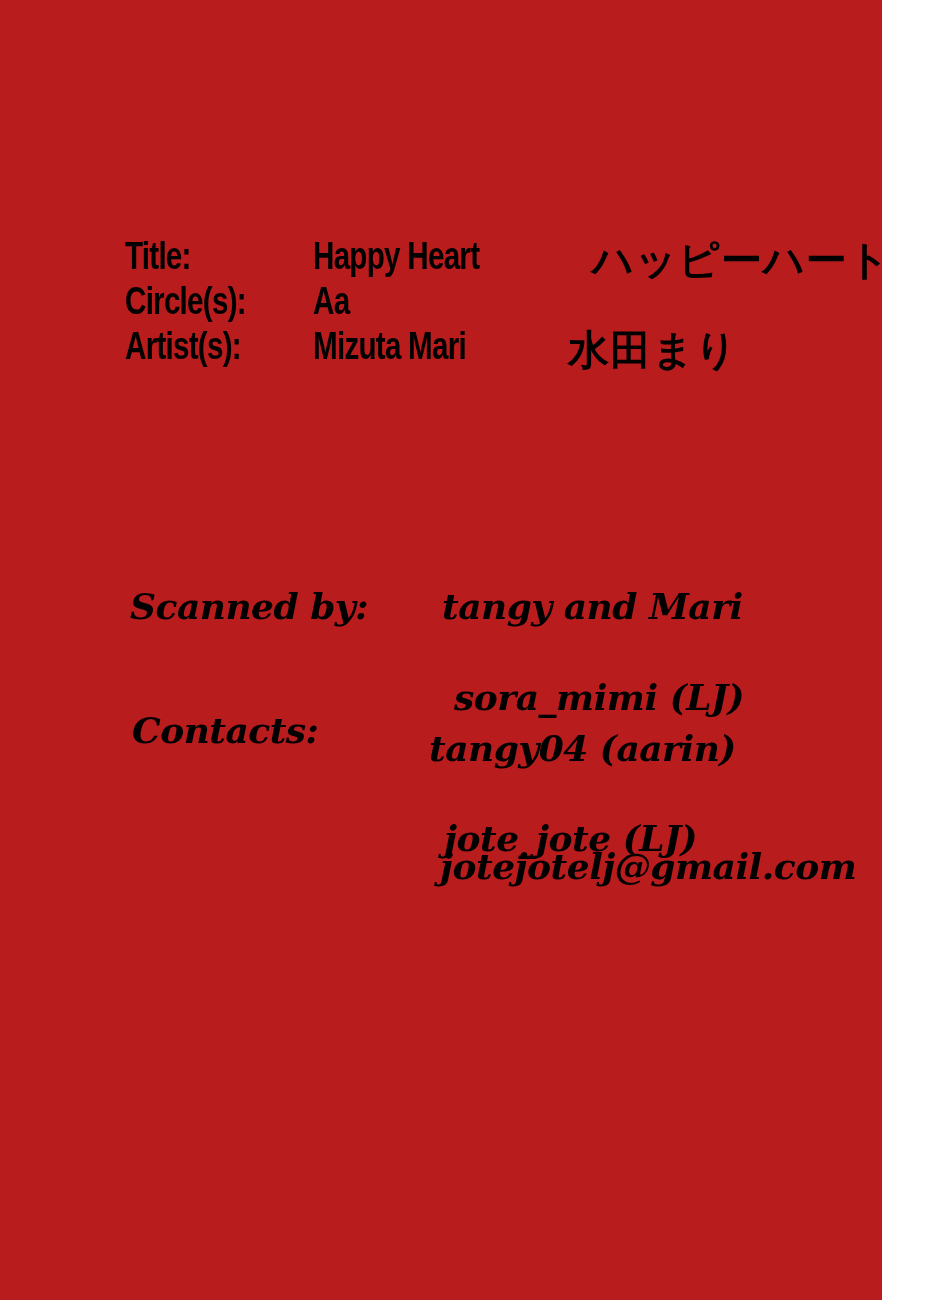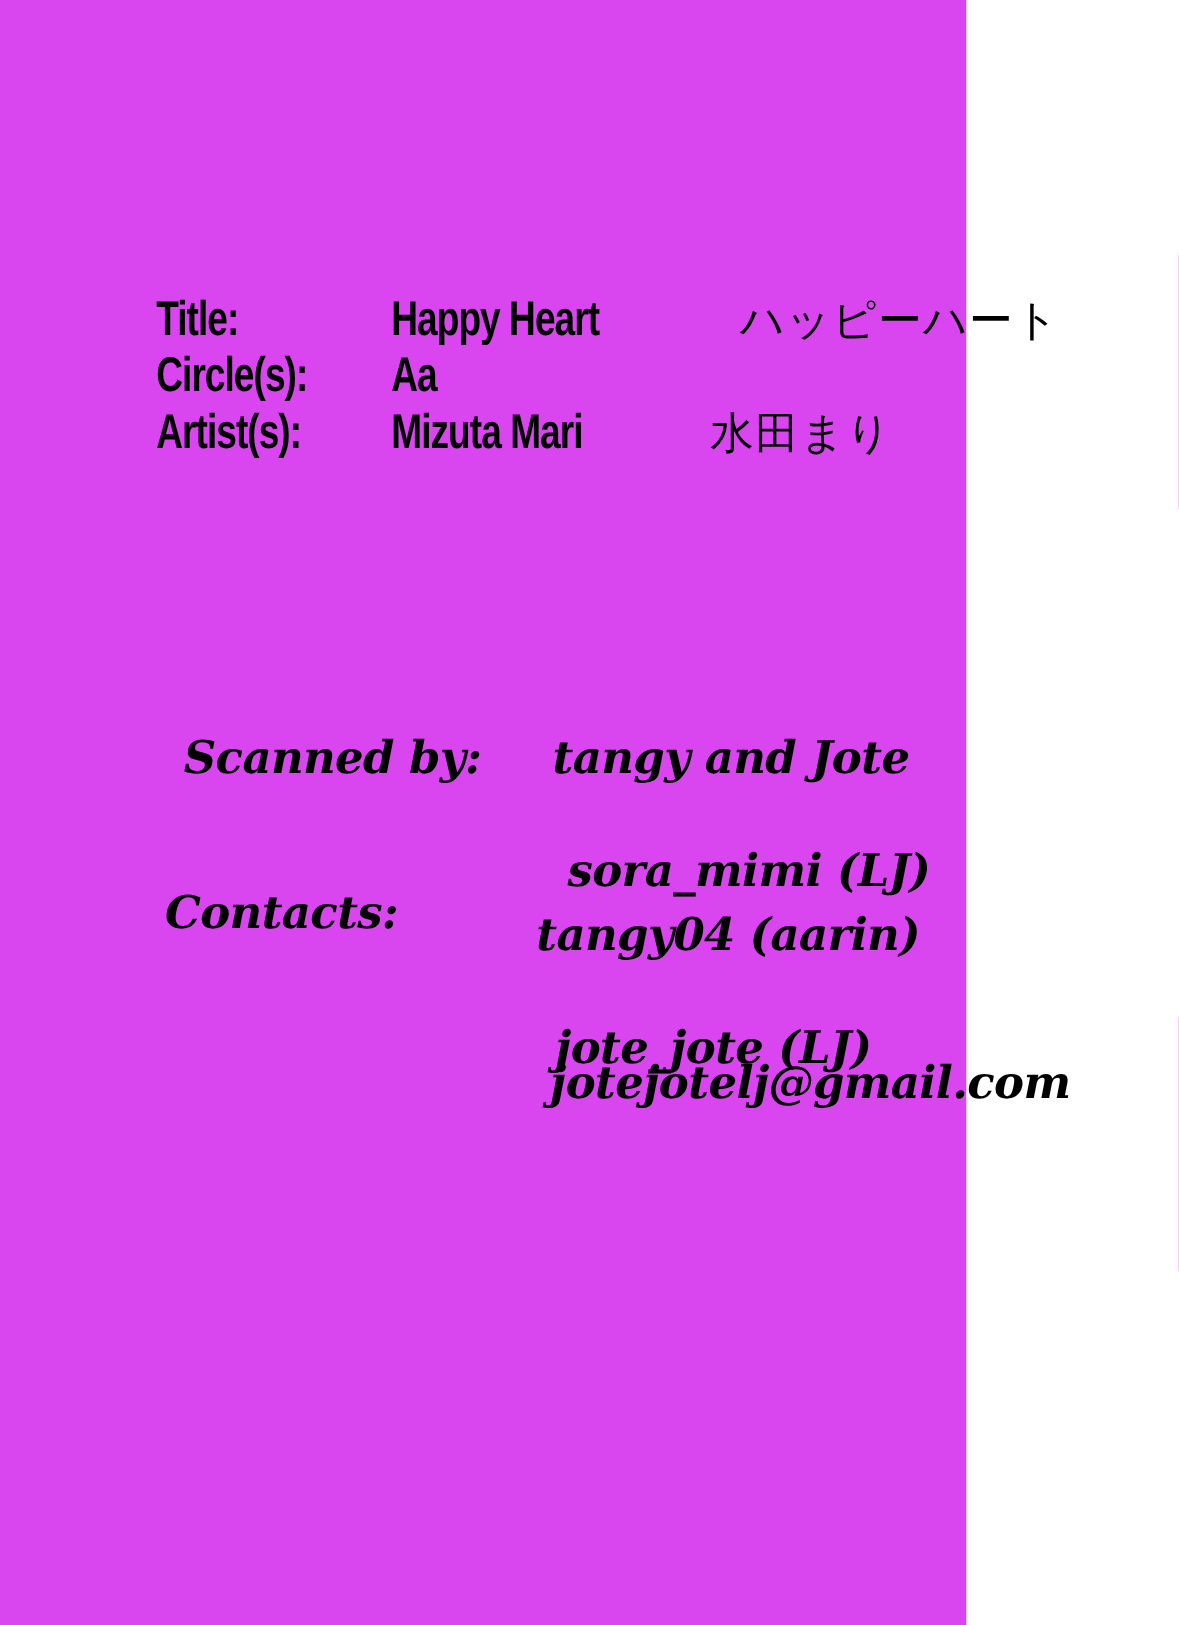--- a/index.html
+++ b/index.html
@@ -4,44 +4,44 @@
 <style>
   html, body { margin: 0; padding: 0; }
   body {
     width: 943px; height: 1300px;
     background: #ffffff;
     font-family: "Liberation Sans", sans-serif;
     overflow: hidden;
   }
   .page {
     position: relative;
-    width: 773px; height: 1300px;
-    background: #d946ef;
+    width: 882px; height: 1300px;
+    background: #b91c1c;
     color: #000000;
   }
   .abs {
     position: absolute;
     white-space: nowrap;
     color: #000000;
     line-height: 1;
   }
   
   .marker {
     font-family: "Liberation Sans", sans-serif;
     font-weight: 700;
     font-size: 39px;
     letter-spacing: -1px;
     transform: scaleX(0.76);
     transform-origin: left top;
   }
   
   .jp {
     font-family: "DejaVu Sans", sans-serif;
-    font-weight: 400;
-    font-size: 35px;
+    font-weight: 700;
+    font-size: 41px;
     letter-spacing: 1px;
   }
   
   .script {
     font-family: "DejaVu Serif", serif;
     font-style: italic;
     font-weight: 700;
     font-size: 36px;
     letter-spacing: -0.5px;
   }
@@ -65,22 +65,22 @@
     </div>
 
     <div>
       <span class="abs marker" style="left:125px; top:326px;">Artist(s):</span>
       <span class="abs marker" style="left:313px; top:326px;">Mizuta Mari</span>
       <span class="abs jp" style="left:568px; top:330px;">水田まり</span>
     </div>
   </div>
 
   <div>
-    <span class="abs script" style="left:130px; top:588px;margin-left:17px;">Scanned by:</span>
-    <span class="abs script" style="left:442px; top:588px;">tangy and Jote</span>
+    <span class="abs script" style="left:130px; top:588px;">Scanned by:</span>
+    <span class="abs script" style="left:442px; top:588px;">tangy and Mari</span>
 
     <span class="abs script" style="left:132px; top:712px;">Contacts:</span>
     <span class="abs script" style="left:454px; top:679px;">sora_mimi (LJ)</span>
     <span class="abs script" style="left:429px; top:730px;">tangy04 (aarin)</span>
 
     <span class="abs script" style="left:444px; top:820px;">jote_jote (LJ)</span>
     <span class="abs script" style="left:440px; top:848px;">jotejotelj@gmail.com</span>
   </div>
 
 </div>

